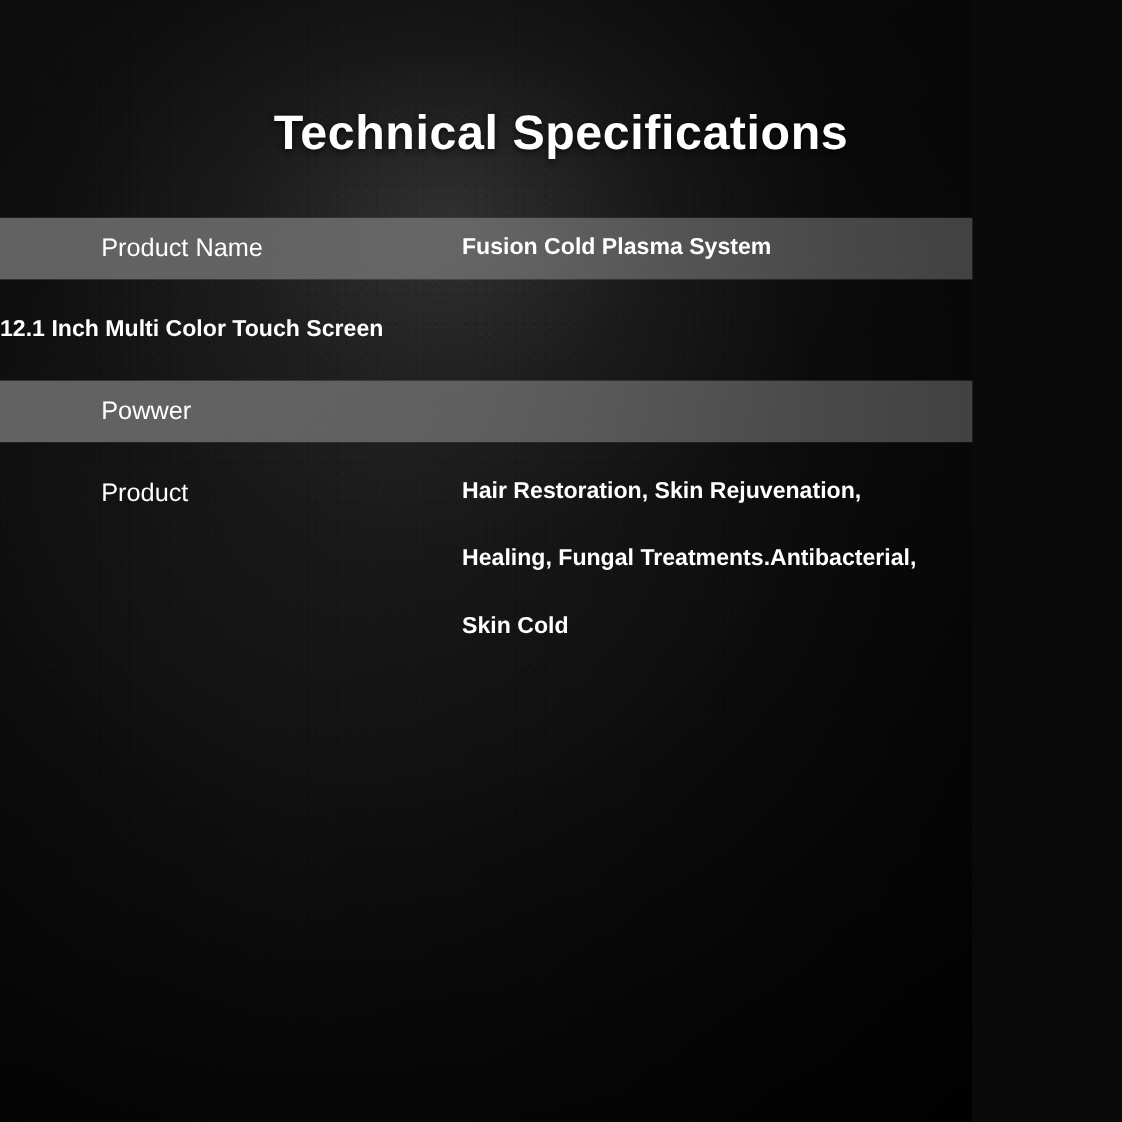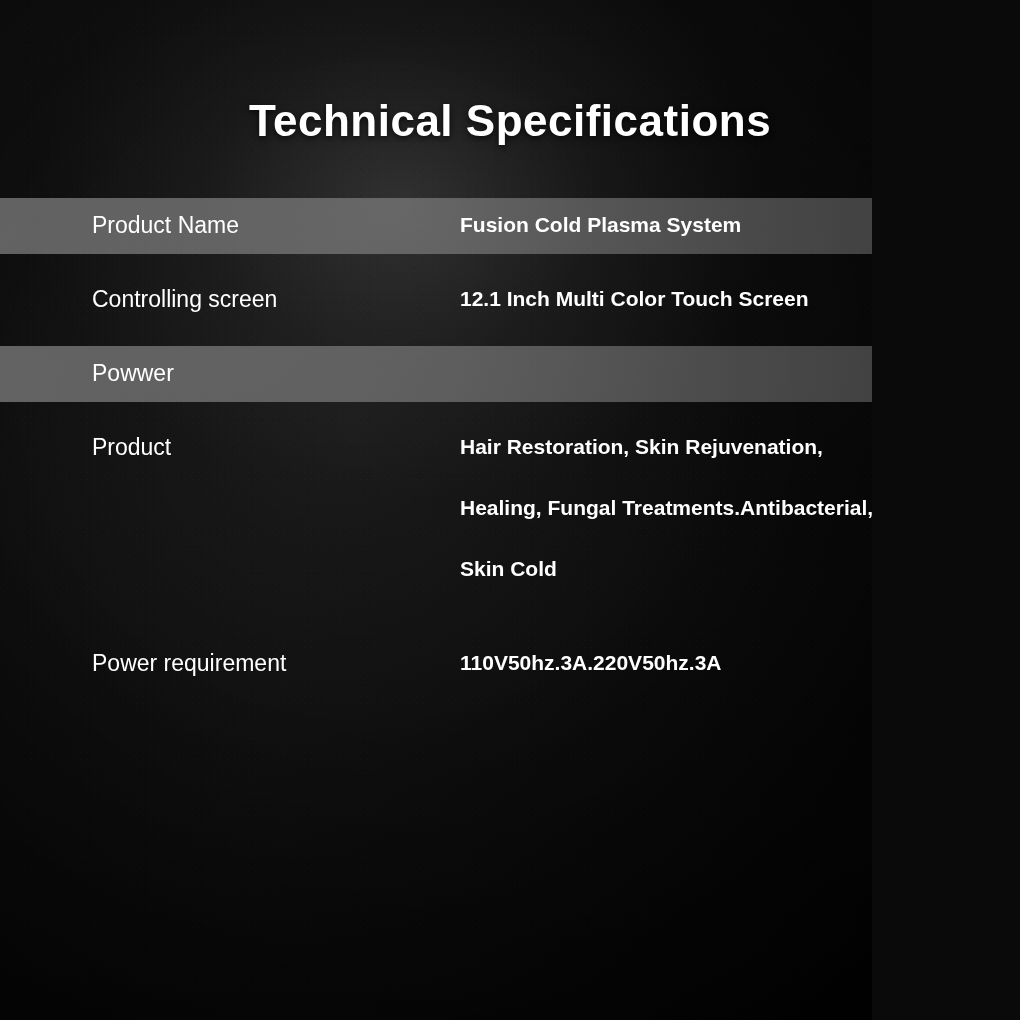--- a/index.html
+++ b/index.html
@@ -17,20 +17,21 @@
   .page {
     position: relative;
     width: 872px;
     height: 1020px;
     background:
       radial-gradient(ellipse 520px 420px at 46% 20%, rgba(120,120,120,0.30) 0%, rgba(70,70,70,0.16) 38%, rgba(20,20,20,0.02) 70%, rgba(0,0,0,0) 100%),
       radial-gradient(ellipse 760px 640px at 40% 42%, rgba(90,90,90,0.18) 0%, rgba(40,40,40,0.06) 52%, rgba(0,0,0,0) 80%),
       radial-gradient(ellipse 900px 800px at 30% 78%, rgba(60,60,60,0.12) 0%, rgba(0,0,0,0) 72%),
       linear-gradient(160deg, #111111 0%, #0c0c0c 30%, #090909 58%, #050505 100%);
     overflow: hidden;
+    padding-left: 12px;
   }
 
   
   .noise {
     position: absolute;
     inset: 0;
     pointer-events: none;
     opacity: 0.5;
     background-image:
       radial-gradient(rgba(255,255,255,0.045) 0.7px, rgba(0,0,0,0) 0.8px),
@@ -86,21 +87,20 @@
     line-height: 30px;
   }
   .row .value {
     flex: 1 1 auto;
     padding-right: 24px;
     box-sizing: border-box;
     color: #ffffff;
     font-size: 21px;
     line-height: 30px;
     font-weight: 600;
-    margin-left: 40px;
   }
   .row .value .vline {
     display: block;
   }
   .row.r-normal { padding-top: 12px; padding-bottom: 14px; }
   .row.r-tall  { padding-top: 12px; padding-bottom: 16px; }
   .row .value .vline + .vline { margin-top: 31px; }
   .spacer-sm { height: 18px; }
 </style>
 </head>
@@ -117,21 +117,20 @@
     <div class="row striped r-normal">
       <div class="label">Product Name</div>
       <div class="value">
         <span class="vline">Fusion Cold Plasma System</span>
       </div>
     </div>
 
     <div class="spacer-sm"></div>
 
     <div class="row r-normal">
-      <div class="label">Controlling screen</div>
       <div class="value">
         <span class="vline">12.1 Inch Multi Color Touch Screen</span>
       </div>
     </div>
 
     <div class="spacer-sm"></div>
 
     <div class="row striped r-normal">
       <div class="label">Powwer</div>
     </div>
@@ -145,21 +144,15 @@
         <span class="vline">Healing, Fungal Treatments.Antibacterial,</span>
         <span class="vline">Skin Cold</span>
       </div>
     </div>
 
     <div class="spacer-sm"></div>
 
 
     <div class="spacer-sm"></div>
 
-    <div class="row r-normal">
-      <div class="label">Power requirement</div>
-      <div class="value">
-        <span class="vline">110V50hz.3A.220V50hz.3A</span>
-      </div>
-    </div>
 
   </div>
 </div>
 
 </body></html>

